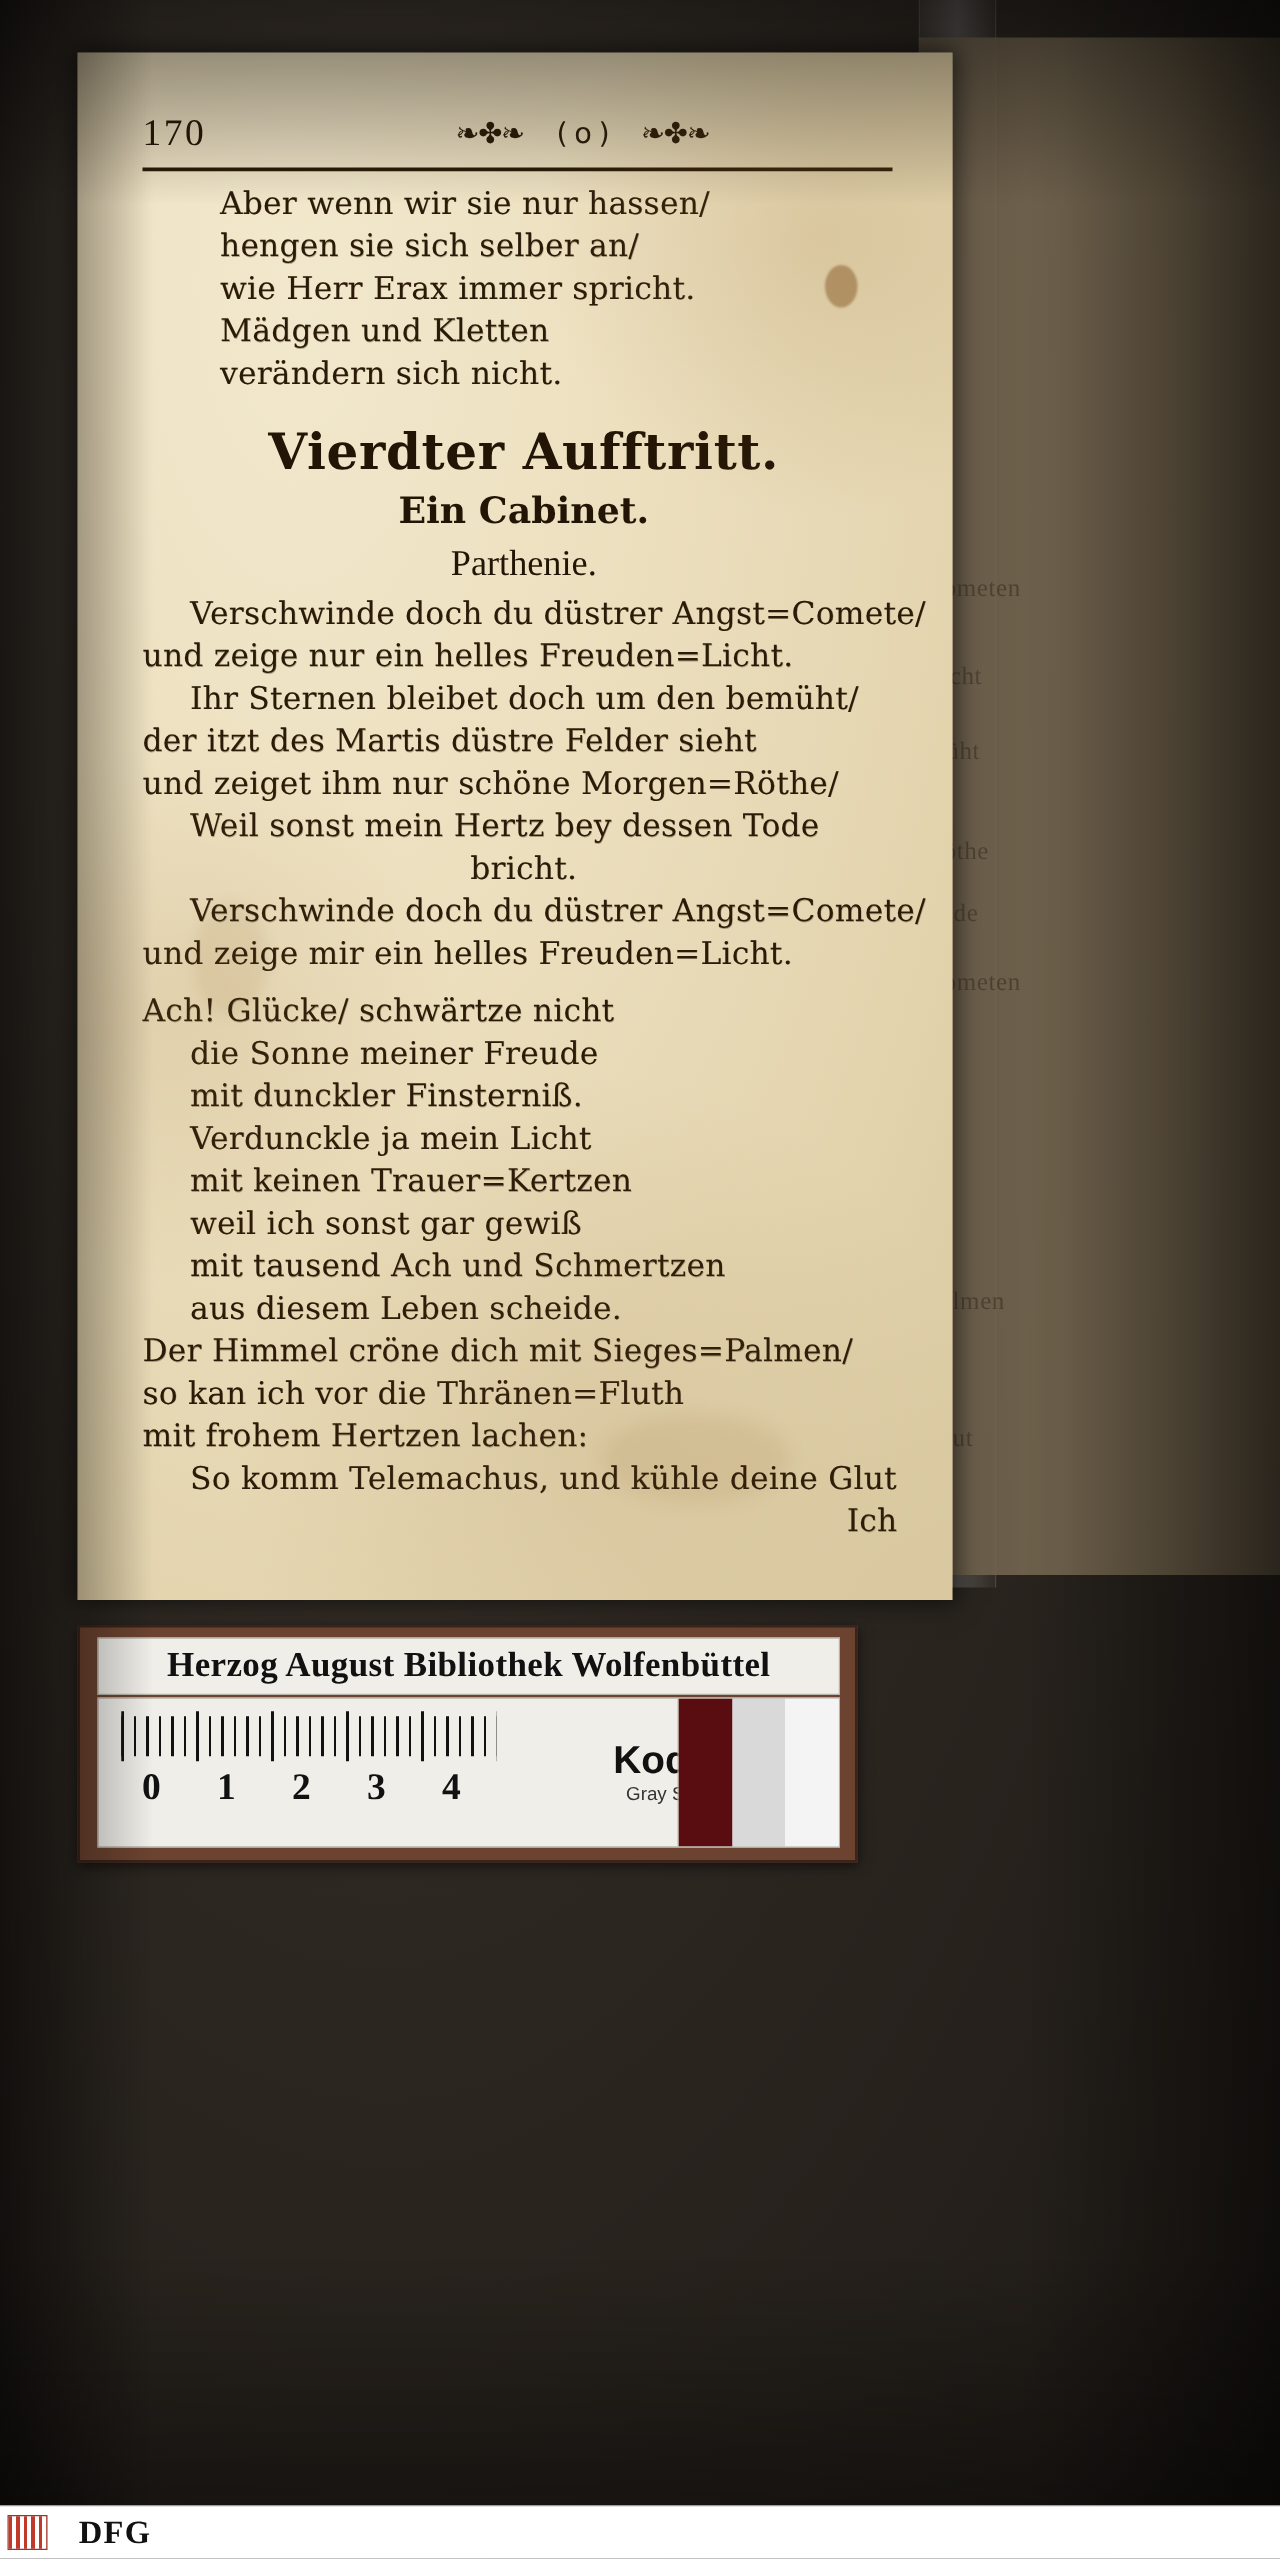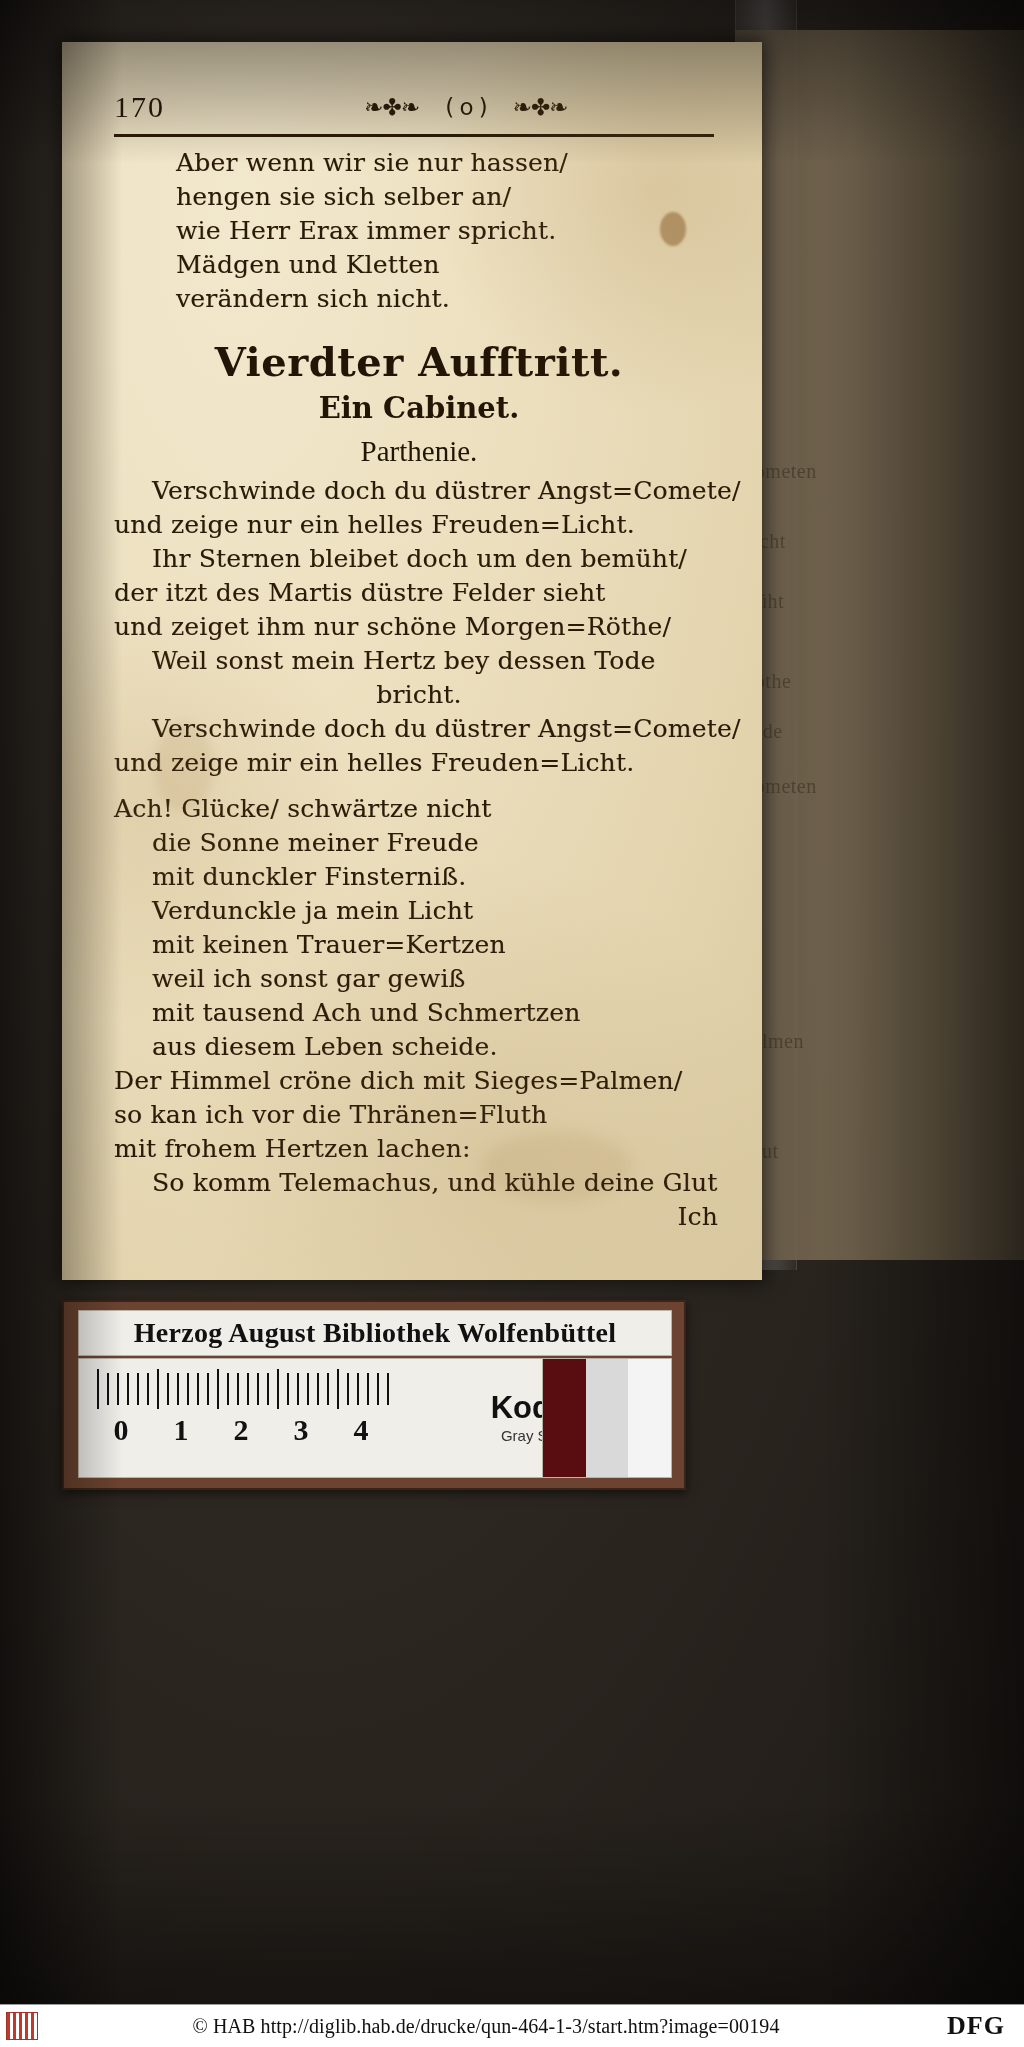--- a/index.html
+++ b/index.html
@@ -406,15 +406,14 @@
     </div>
   </div>
 
   <div class="scan-vignette"></div>
 </div>
 
 <div class="credit-bar">
   <div class="credit-left">
     <div class="hab-mark"></div>
   </div>
-  <div class="credit-text">© HAB http://diglib.hab.de/drucke/qun-464-1-3/start.htm?image=00194</div>
   <div class="dfg">DFG</div>
 </div>
 
 </body></html>

